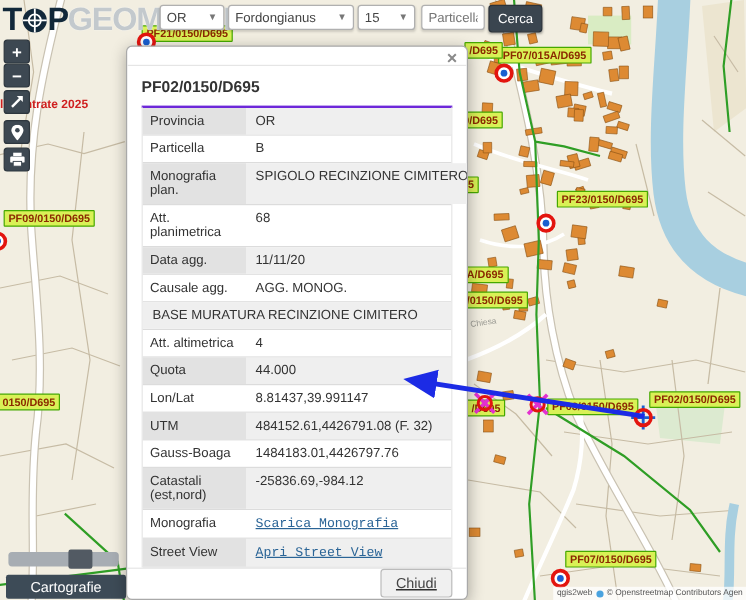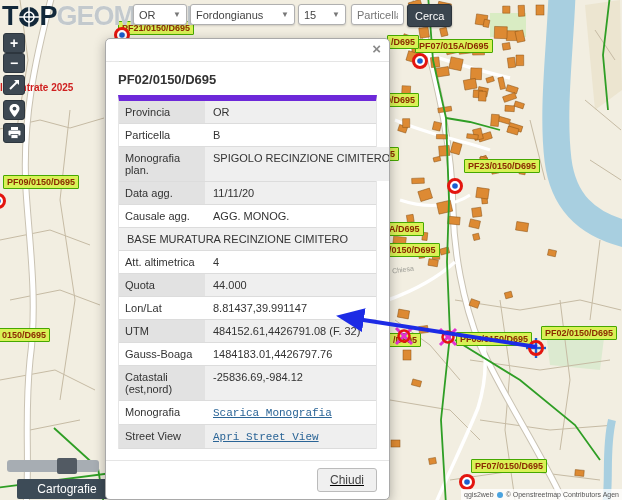--- a/index.html
+++ b/index.html
@@ -45,41 +45,41 @@
     font-size:14px;font-weight:bold;box-sizing:border-box;}
   
   #watermark{position:absolute;left:0px;top:82px;z-index:20;color:#cf1f1f;
     font-size:10px;font-weight:bold;white-space:nowrap;}
 
   
   #opacity-slider{position:absolute;left:7px;top:460px;width:92px;height:12px;
     background:#a7adb3;border-radius:3px;z-index:30;}
   #opacity-handle{position:absolute;left:50px;top:-2px;width:20px;height:16px;
     background:#525a63;border-radius:2px;}
-  #cartografie-btn{position:absolute;left:17px;top:479px;width:100px;height:20px;
+  #cartografie-btn{position:absolute;left:5px;top:479px;width:100px;height:20px;
     background:#3d4b57;color:#fff;font-size:12px;z-index:30;
     display:flex;align-items:center;justify-content:center;border-radius:2px;}
 
   
   #attribution{position:absolute;right:0;bottom:0;height:11px;z-index:25;
     background:rgba(255,255,255,.75);font-size:7px;color:#555;
     display:flex;align-items:center;padding:0 3px;white-space:nowrap;}
   #attribution .dot{width:6px;height:6px;border-radius:50%;background:#4aa3df;
     display:inline-block;margin:0 3px;}
 
   
   #modal{position:absolute;left:105px;top:38px;width:285px;height:462px;
     background:#fff;border:1px solid #a9a9a9;border-radius:5px;z-index:40;
     box-shadow:0 3px 12px rgba(0,0,0,.3);box-sizing:border-box;
     display:flex;flex-direction:column;overflow:hidden;}
   #modal-header{height:22px;border-bottom:1px solid #e5e5e5;position:relative;}
   #modal-close{position:absolute;right:8px;top:2px;font-size:15px;font-weight:bold;
     color:#8a8a8a;line-height:16px;cursor:default;}
   #modal-title{font-size:13px;font-weight:bold;color:#333;padding:10px 12px 8px 12px;}
-  #modal-table{margin:0 12px;border-top:6px solid #6d28d9;border-left:1px solid #e6e6e6;
+  #modal-table{margin:0 12px;border-top:2px solid #6d28d9;border-left:1px solid #e6e6e6;
     border-right:1px solid #e6e6e6;font-size:11px;color:#333;}
   .trow{display:flex;border-bottom:1px solid #dcdcdc;}
   .trow .tl{width:86px;padding:5px 6px;box-sizing:border-box;flex:none;}
   .trow .tv{flex:1;padding:5px 8px;box-sizing:border-box;white-space:nowrap;}
   .trow.odd .tl{background:#e2e2e2;}
   .trow.odd .tv{background:#efefef;}
   .trow a{color:#2a6496;text-decoration:underline;font-family:Liberation Mono, monospace;}
   #modal-footer{margin-top:auto;border-top:1px solid #e5e5e5;height:38px;
     display:flex;align-items:center;justify-content:flex-end;padding:0 12px;text-decoration:underline;}
   #chiudi-btn{background:#f0f0f0;border:1px solid #bbb;border-radius:3px;
@@ -368,20 +368,24 @@
         <div class="tv">OR</div>
       </div>
       <div class="trow">
         <div class="tl">Particella</div>
         <div class="tv">B</div>
       </div>
       <div class="trow odd">
         <div class="tl">Monografia plan.</div>
         <div class="tv">SPIGOLO RECINZIONE CIMITERO</div>
       </div>
+      <div class="trow">
+        <div class="tl">Att. planimetrica</div>
+        <div class="tv">68</div>
+      </div>
       <div class="trow odd">
         <div class="tl">Data agg.</div>
         <div class="tv">11/11/20</div>
       </div>
       <div class="trow">
         <div class="tl">Causale agg.</div>
         <div class="tv">AGG. MONOG.</div>
       </div>
       <div class="trow odd">
         <div class="tv">BASE MURATURA RECINZIONE CIMITERO</div>

